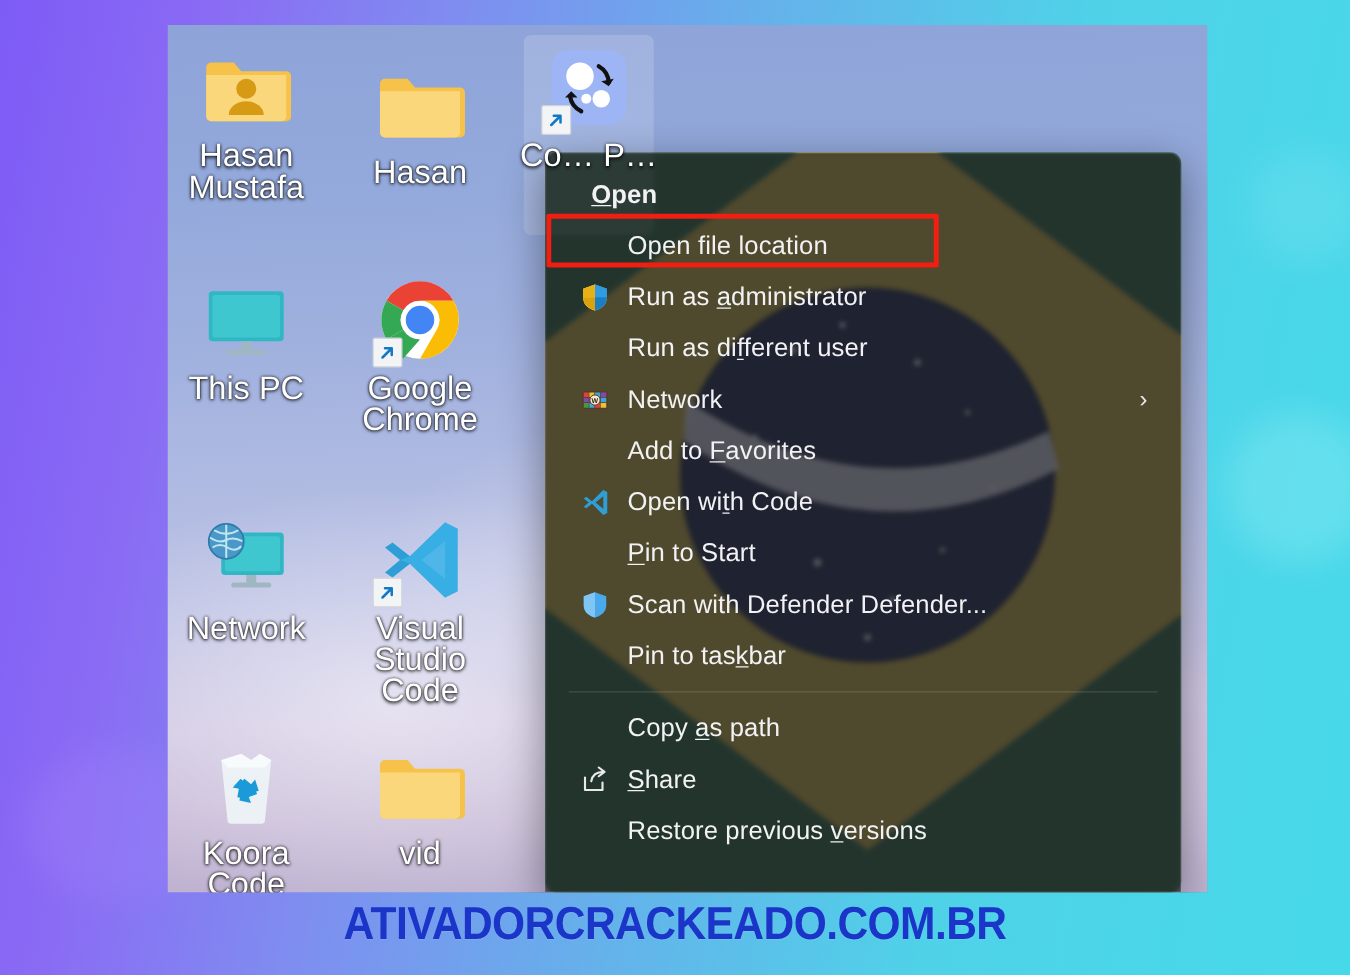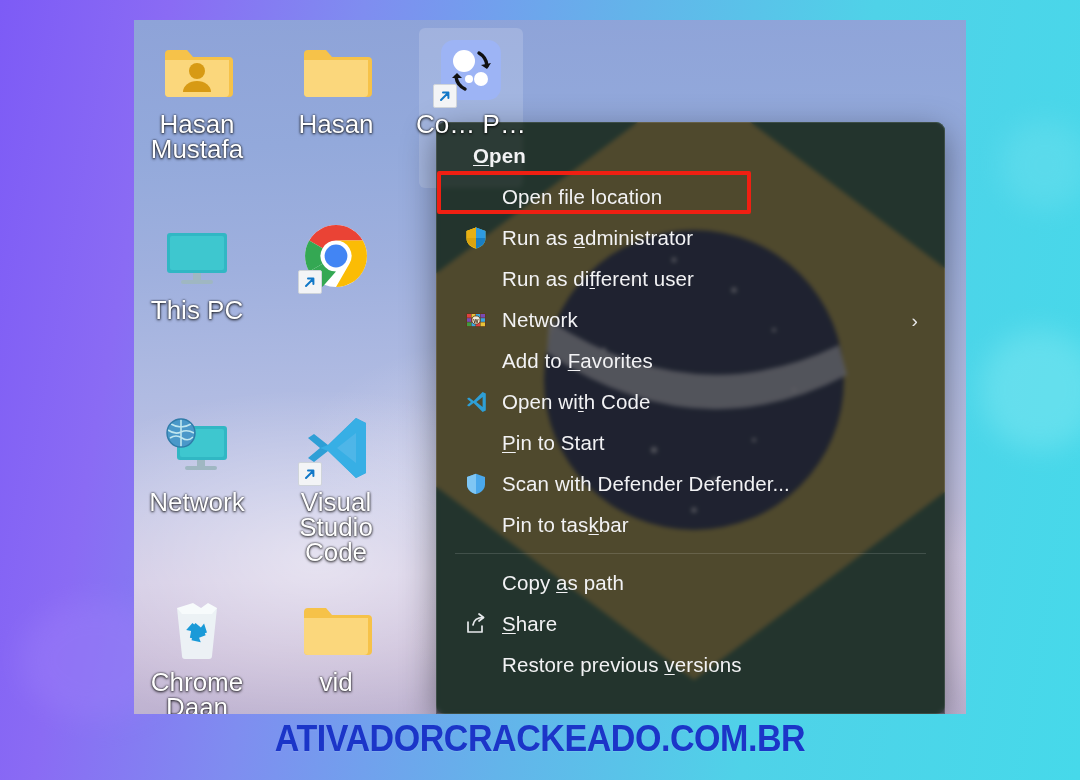--- a/index.html
+++ b/index.html
@@ -130,21 +130,21 @@
       <svg viewBox="0 0 72 72">
           <path d="M4 16 h22 l6 7 h36 a4 4 0 0 1 4 4 v32 a4 4 0 0 1 -4 4 H8 a4 4 0 0 1 -4 -4 V20 a4 4 0 0 1 4 -4 z" fill="#f6c249"></path>
           <path d="M4 26 h64 v33 a4 4 0 0 1 -4 4 H8 a4 4 0 0 1 -4 -4 z" fill="#fbd77c"></path>
           <circle cx="36" cy="37" r="8" fill="#d79a14"></circle>
           <path d="M22 58 a14 11 0 0 1 28 0 z" fill="#d79a14"></path>
         </svg>
     </div>
     <div>Hasan Mustafa</div>
   </div>
 
-  <div class="icon-cell" style="left:137px;top:14px;">
+  <div class="icon-cell" style="left:137px;top:27px;">
     <div class="icon-art">
       <svg viewBox="0 0 72 72">
           <path d="M4 16 h22 l6 7 h36 a4 4 0 0 1 4 4 v32 a4 4 0 0 1 -4 4 H8 a4 4 0 0 1 -4 -4 V20 a4 4 0 0 1 4 -4 z" fill="#f6c249"></path>
           <path d="M4 26 h64 v33 a4 4 0 0 1 -4 4 H8 a4 4 0 0 1 -4 -4 z" fill="#fbd77c"></path>
         </svg>
     </div>
     <div>Hasan</div>
   </div>
 
   <div class="icon-cell" style="left:-2px;top:200px;">
@@ -191,20 +191,21 @@
         <path d="M62.8 20.5 A31 31 0 0 1 36 67 l13.4 -23.2 A15.5 15.5 0 0 0 36 20.5 z" fill="#fbbc05"></path>
         <circle cx="36" cy="36" r="14.4" fill="#fff"></circle>
         <circle cx="36" cy="36" r="11.4" fill="#4285f4"></circle>
       </svg>
       <div class="shortcut-badge">
         <svg viewBox="0 0 16 16">
             <path d="M4 12 L11 5 M6 4.6 h5.4 v5.4" stroke="#1278c8" stroke-width="2" fill="none" stroke-linecap="round" stroke-linejoin="round"></path>
           </svg>
       </div>
     </div>
+    <div>Google Chrome</div>
   </div>
 
   <div class="icon-cell" style="left:-2px;top:392px;">
     <div class="icon-art">
       <svg viewBox="0 0 72 72">
           <rect x="16" y="14" width="50" height="34" rx="3" fill="#31b7c4"></rect>
           <rect x="19" y="17" width="44" height="28" rx="2" fill="#3ec7cf"></rect>
           <rect x="36" y="48" width="8" height="7" fill="#9fb7c2"></rect>
           <rect x="24" y="54" width="32" height="4" rx="2" fill="#9fb7c2"></rect>
           <circle cx="20" cy="21" r="14" fill="#4a98c9"></circle>
@@ -233,21 +234,21 @@
   <div class="icon-cell" style="left:-2px;top:572px;">
     <div class="icon-art">
       <svg viewBox="0 0 72 72">
           <path d="M16 16 h40 l-5 48 a3 3 0 0 1 -3 3 H24 a3 3 0 0 1 -3 -3 z" fill="#eef4f6" opacity=".92"></path>
           <path d="M16 16 l5 6 h30 l5 -6 l-9 -5 l-7 5 l-8 -5 z" fill="#f7fbfc"></path>
           <path d="M30 32 l-5 8 h5 v7 h8 v-7 h5 z" fill="#1a9ad8" transform="rotate(10 36 40)"></path>
           <path d="M30 32 l-5 8 h5 v7 h8 v-7 h5 z" fill="#1a9ad8" transform="rotate(130 36 40)"></path>
           <path d="M30 32 l-5 8 h5 v7 h8 v-7 h5 z" fill="#1a9ad8" transform="rotate(250 36 40)"></path>
         </svg>
     </div>
-    <div>Chrome Daan</div>
+    <div>Koora Code</div>
   </div>
 
   <div class="icon-cell" style="left:137px;top:572px;">
     <div class="icon-art">
       <svg viewBox="0 0 72 72">
           <path d="M4 16 h22 l6 7 h36 a4 4 0 0 1 4 4 v32 a4 4 0 0 1 -4 4 H8 a4 4 0 0 1 -4 -4 V20 a4 4 0 0 1 4 -4 z" fill="#f6c249"></path>
           <path d="M4 26 h64 v33 a4 4 0 0 1 -4 4 H8 a4 4 0 0 1 -4 -4 z" fill="#fbd77c"></path>
         </svg>
     </div>
     <div>vid</div>

